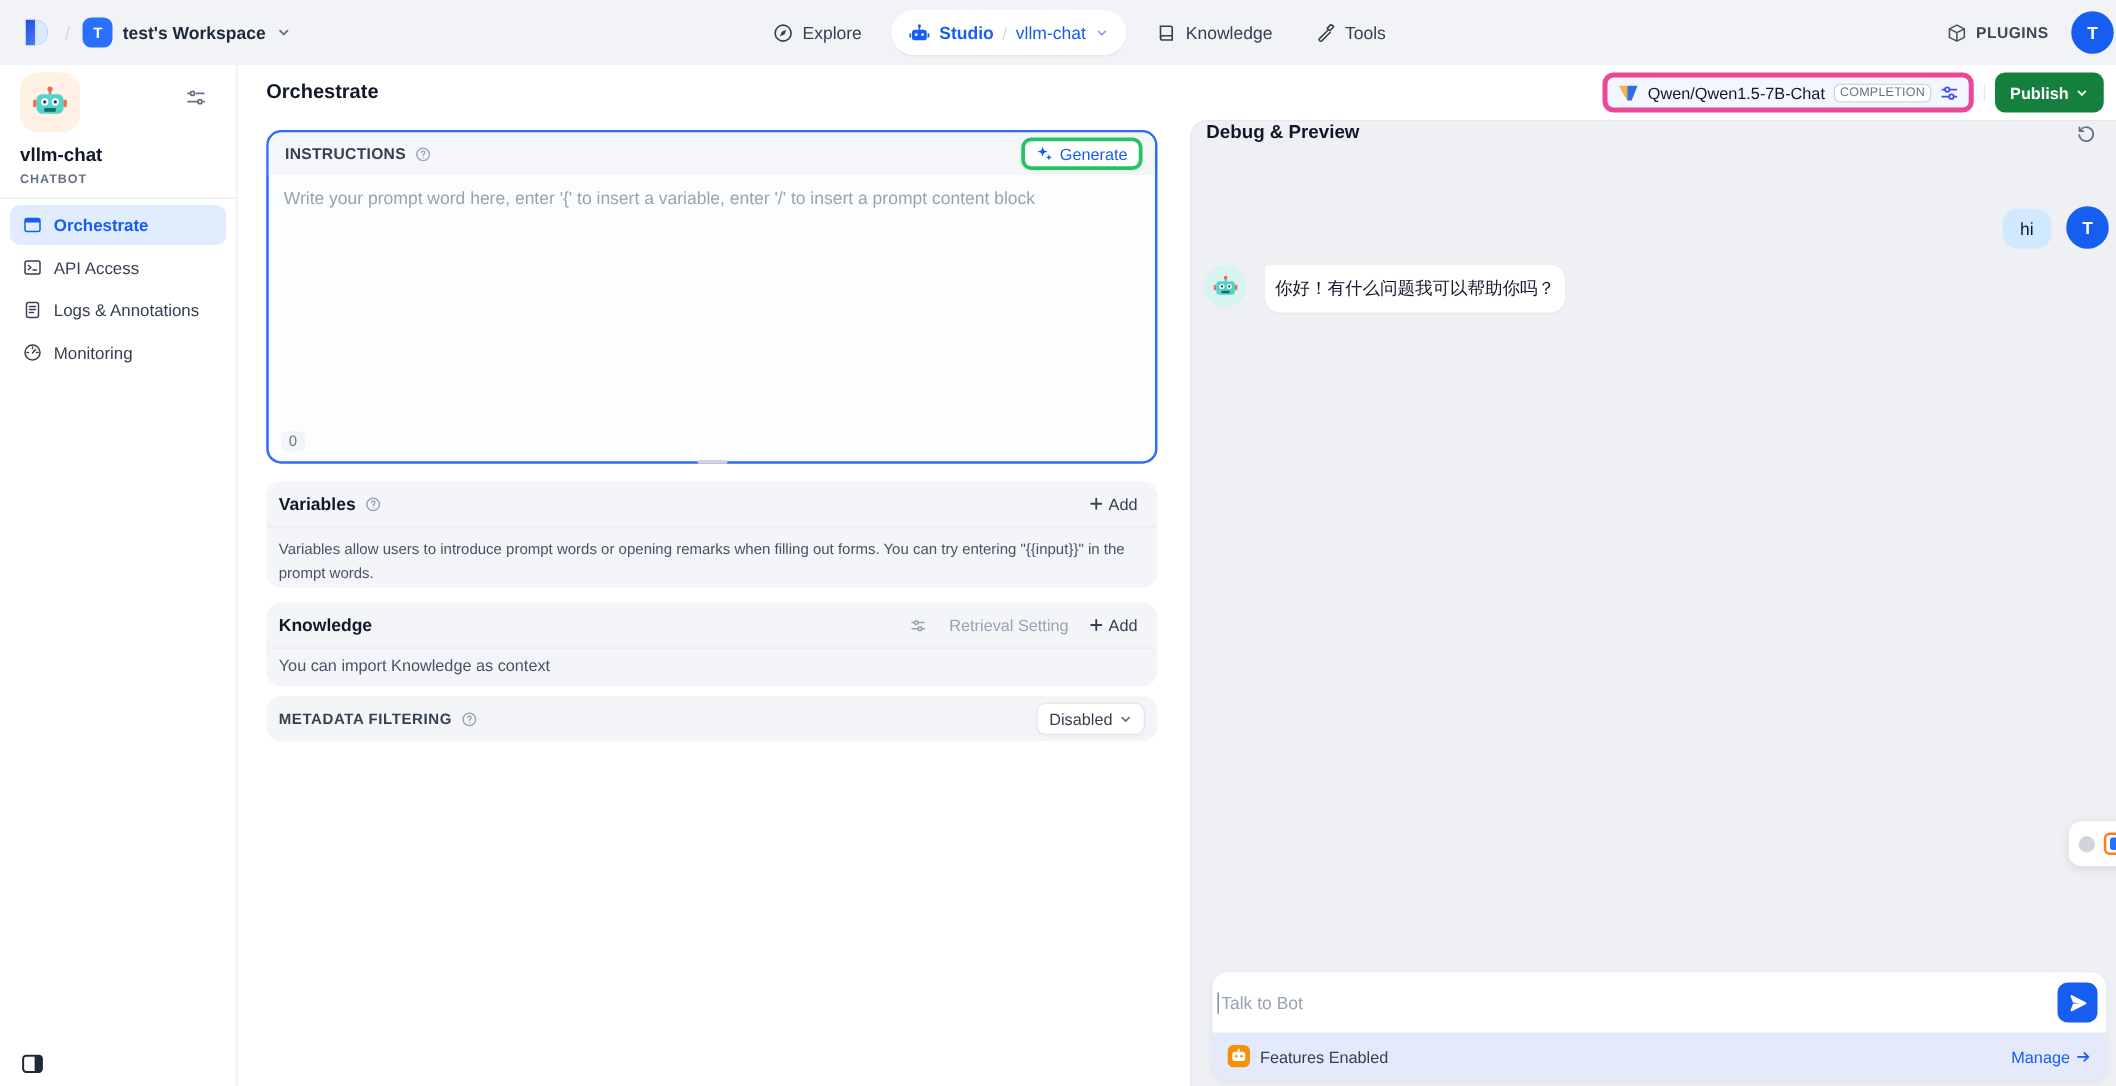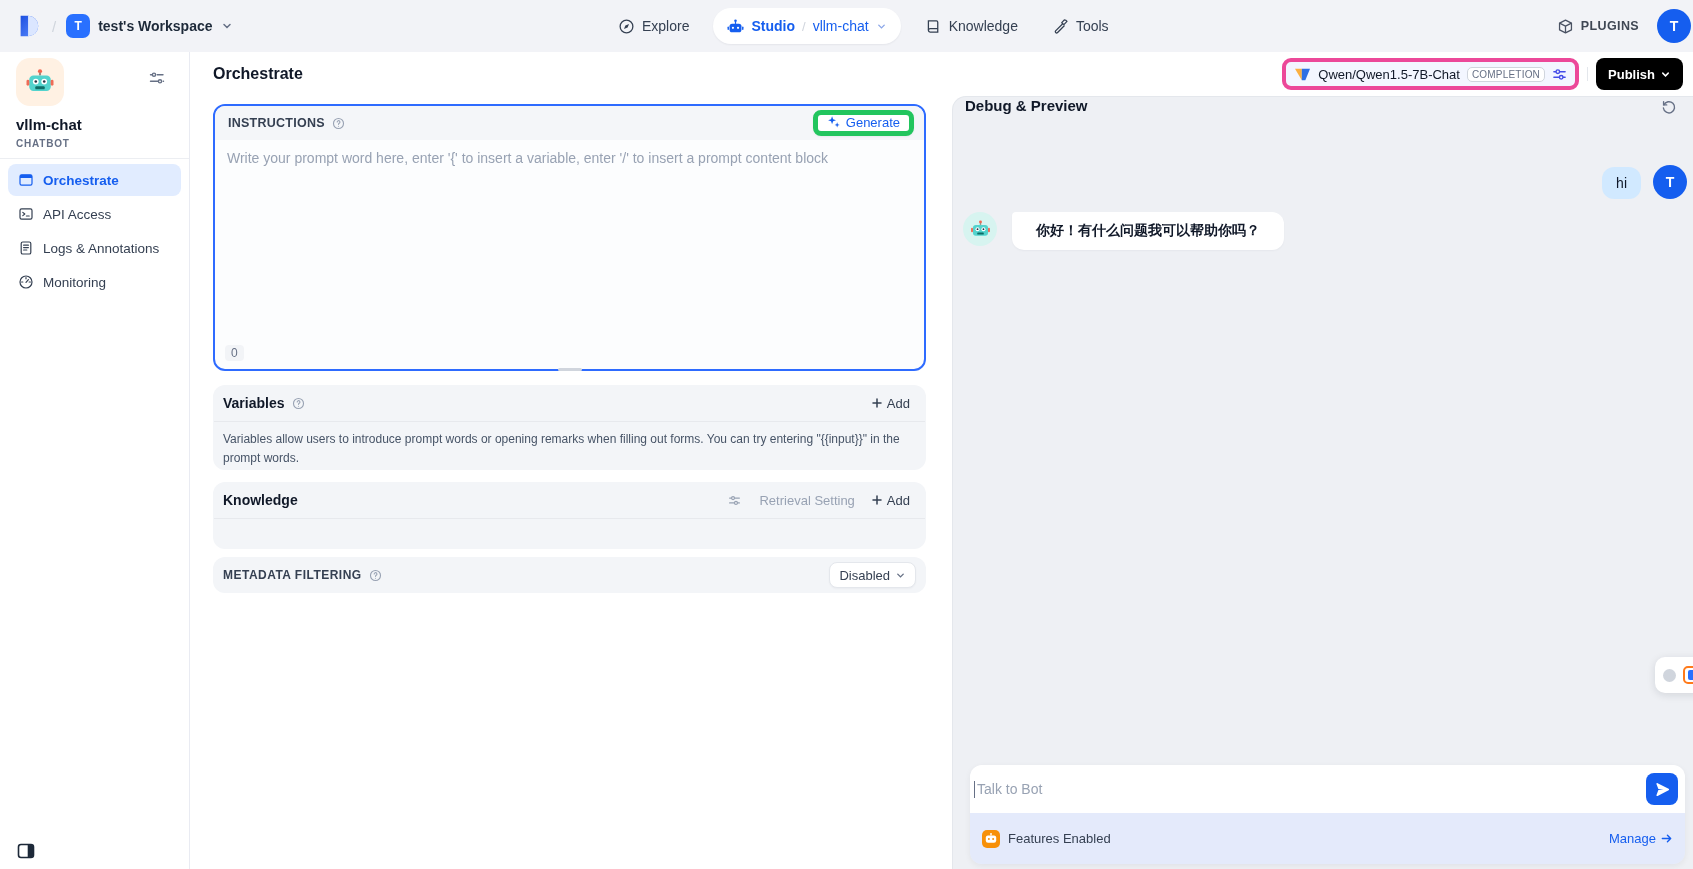--- a/index.html
+++ b/index.html
@@ -40,34 +40,34 @@
 
   
   .main { position:absolute; top:52px; left:190px; right:0; bottom:0; background:#fff; }
   .main-header { position:absolute; top:0; left:0; right:0; height:44px; display:flex; align-items:center; justify-content:space-between; padding:0 10px 0 23px; }
   .page-title { font-size:16px; font-weight:700; color:#101828; }
   .header-right { display:flex; align-items:center; gap:8px; }
   .model-pill { display:flex; align-items:center; gap:7px; height:32px; padding:0 8px; background:#f3f6ff; border:4px solid #ec4899; border-radius:9px; cursor:pointer; }
   .model-name { font-size:13px; font-weight:500; color:#101828; }
   .model-badge { font-size:10px; font-weight:500; color:#667085; border:1px solid #d0d5dd; background:#fff; border-radius:5px; padding:1px 4px; letter-spacing:.02em; }
   .hdr-divider { width:1px; height:14px; background:#e4e7ec; }
-  .publish-btn { display:flex; align-items:center; gap:5px; height:32px; padding:0 12px; background:#000000; color:#fff; border:none; border-radius:8px; font-size:13px; font-weight:600; font-family:inherit; cursor:pointer; }
+  .publish-btn { display:flex; align-items:center; gap:5px; height:32px; padding:0 12px; background:#15803d; color:#fff; border:none; border-radius:8px; font-size:13px; font-weight:600; font-family:inherit; cursor:pointer; }
 
   
   .config { position:absolute; top:52px; left:23px; width:713px; }
   .card { background:#f3f5f8; border-radius:12px; }
   .card-header { display:flex; align-items:center; height:36px; padding:0 10px; }
   .card-title { font-size:14px; font-weight:600; color:#101828; display:flex; align-items:center; gap:5px; }
   .spacer { flex:1; }
   .help { margin-left:2px; }
 
   .instructions-card { height:267px; background:#fcfdfe; border:2px solid #2e6bff; border-radius:12px; position:relative; overflow:visible; }
   .instructions-card .card-header { background:#f4f6f9; border-radius:10px 10px 0 0; height:34px;padding-left:13px; }
   .instructions-title { font-size:12.5px; font-weight:700; letter-spacing:.02em; color:#354052; display:flex; align-items:center; gap:5px; }
-  .generate-btn { display:flex; align-items:flex-start; gap:5px; height:26px; padding:0 9px; margin-right:0; background:#fff; border:5px solid #22c55e; border-radius:8px; box-shadow:0 1px 2px rgba(16,24,40,.05); font-size:13px; font-weight:500; color:#155eef; font-family:inherit; cursor:pointer; }
+  .generate-btn { display:flex; align-items:center; gap:5px; height:26px; padding:0 9px; margin-right:0; background:#fff; border:3px solid #22c55e; border-radius:8px; box-shadow:0 1px 2px rgba(16,24,40,.05); font-size:13px; font-weight:500; color:#155eef; font-family:inherit; cursor:pointer; }
   .editor-area { padding:10px 12px; font-size:14px; color:#98a2b3; cursor:text; min-height:160px; }
   .char-counter { position:absolute; left:10px; bottom:8px; font-size:12px; color:#667085; background:#f2f4f7; border-radius:4px; padding:1px 6px; }
   .drag-handle { position:absolute; left:50%; bottom:-2px; transform:translateX(-50%); width:24px; height:3px; border-radius:2px; background:#d0d5dd; cursor:ns-resize; }
 
   .variables-card { margin-top:14px; height:85px; }
   .card-inner-divider { border-top:1px solid rgba(16,24,40,.05); margin:0 1px; }
   .card-desc { padding:8px 10px 10px 10px; font-size:12px; line-height:1.55; color:#475467; }
   .add-btn { display:flex; align-items:center; gap:4px; font-size:13px; font-weight:500; color:#354052; background:none; border:none; font-family:inherit; cursor:pointer; padding:4px 6px; border-radius:6px; }
   .retrieval-btn { display:flex; align-items:center; gap:18px; font-size:13px; font-weight:500; color:#98a2b3; background:none; border:none; font-family:inherit; cursor:pointer; margin-right:10px; }
 
@@ -82,28 +82,28 @@
   .debug-panel { position:absolute; top:44px; left:762px; right:0; bottom:0; background:#eef0f4; border-top:1px solid #e4e7ec; border-left:1px solid #e4e7ec; border-top-left-radius:14px; }
   .debug-header { display:flex; align-items:flex-start; height:42px; padding:0 14px 0 12px; }
   .debug-title { font-size:15px; font-weight:700; color:#101828; }
   .restart-btn { margin-left:auto; background:none; border:none; cursor:pointer; padding:2px; }
   .msg-row-user { display:flex; justify-content:flex-end; align-items:flex-start; gap:12px; padding:0 6px 0 0; margin-top:26px; }
   .bubble-user { background:#d1e9ff; border-radius:12px; padding:8px 14px; font-size:14px; color:#101828; margin-top:2px; }
   .msg-avatar { width:34px; height:34px; border-radius:50%; flex:none; display:flex; align-items:center; justify-content:center; }
   .msg-avatar.user { background:#155eef; color:#fff; font-size:14px; font-weight:600; }
   .msg-row-bot { display:flex; align-items:flex-start; gap:15px; padding:0 0 0 10px; margin-top:13px; }
   .msg-avatar.bot { background:#d7f4f0; }
-  .bubble-bot { background:#fff; border-radius:4px 12px 12px 12px; padding:10px 24px; font-size:14px; color:#101828; box-shadow:0 1px 2px rgba(16,24,40,.04);font-weight:bold; }
+  .bubble-bot { background:#fff; border-radius:4px 12px 12px 12px; padding:10px 8px; font-size:14px; color:#101828; box-shadow:0 1px 2px rgba(16,24,40,.04); }
 
   .chat-bottom { position:absolute; left:17px; right:8px; bottom:5px; border-radius:12px; box-shadow:0 2px 6px rgba(16,24,40,.06); }
   .chat-input { position:relative; height:48px; background:#fff; border-radius:12px 12px 0 0; display:flex; align-items:center; padding:0 48px 0 4px; cursor:text; }
   .caret { width:1px; height:17px; background:#667085; margin-right:2px; }
   .chat-placeholder { font-size:14px; color:#98a2b3; }
   .send-btn { position:absolute; right:7px; top:8px; width:32px; height:32px; border:none; border-radius:8px; background:#155eef; display:flex; align-items:center; justify-content:center; cursor:pointer; }
-  .features-bar { height:51px; background:#e4eafb; border-radius:0 0 12px 12px; display:flex; align-items:center; gap:8px; padding:0 12px; }
+  .features-bar { height:38px; background:#e4eafb; border-radius:0 0 12px 12px; display:flex; align-items:center; gap:8px; padding:0 12px; }
   .features-label { font-size:13px; font-weight:500; color:#354052; }
   .manage-link { margin-left:auto; display:flex; align-items:center; gap:4px; font-size:13px; font-weight:500; color:#155eef; cursor:pointer; }
 
   
   .float-widget { position:absolute; top:657px; right:-14px; width:52px; height:36px; background:#fff; border-radius:10px; box-shadow:0 2px 8px rgba(16,24,40,.12); display:flex; align-items:center; gap:7px; padding-left:8px; }
   .float-dot { width:13px; height:13px; border-radius:50%; background:#d0d5dd; cursor:pointer; }
   .float-icon { width:18px; height:18px; border:2px solid #ff7a1a; border-radius:5px; background:#fff; display:flex; align-items:center; justify-content:center; cursor:pointer; }
   .float-icon span { width:8px; height:10px; background:#2970ff; border-radius:2px 2px 4px 2px; display:block; }
 </style>
 </head>
@@ -347,20 +347,21 @@
             <span>Retrieval Setting</span>
           </button>
           <button class="add-btn">
             <svg width="12" height="12" viewBox="0 0 12 12" fill="none" stroke="#354052" stroke-width="1.5" stroke-linecap="round">
                 <path d="M6 2v8M2 6h8"></path>
               </svg>
             <span>Add</span>
           </button>
         </div>
         <div class="card-inner-divider"></div>
+        <div class="knowledge-desc">You can import Knowledge as context</div>
       </div>
 
       <div class="card metadata-card">
         <span class="metadata-title">
           <span>METADATA FILTERING</span>
           <svg class="help" width="13" height="13" viewBox="0 0 14 14" fill="none" stroke="#98a2b3" stroke-width="1.2">
               <circle cx="7" cy="7" r="5.4"></circle>
               <path d="M5.6 5.4a1.45 1.45 0 1 1 2.3 1.2c-.5.4-.9.6-.9 1.3" stroke-linecap="round"></path>
               <circle cx="7" cy="9.9" r=".55" fill="#98a2b3" stroke="none"></circle>
             </svg>

